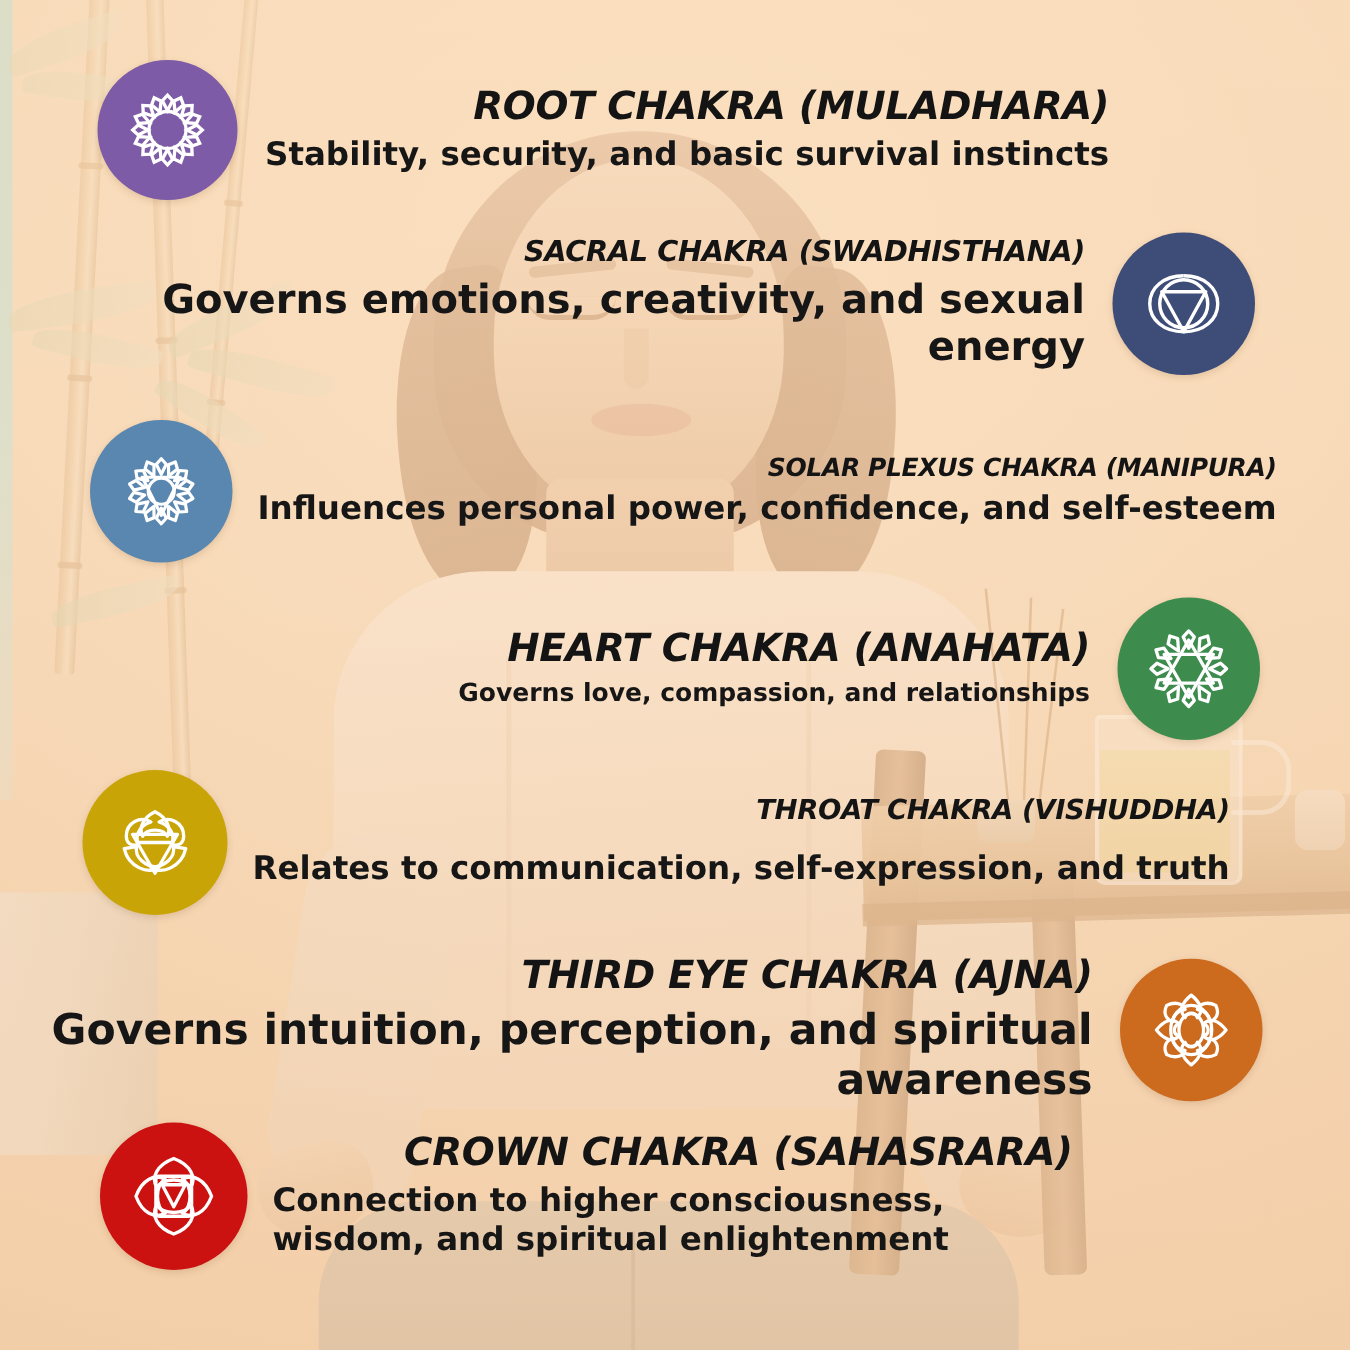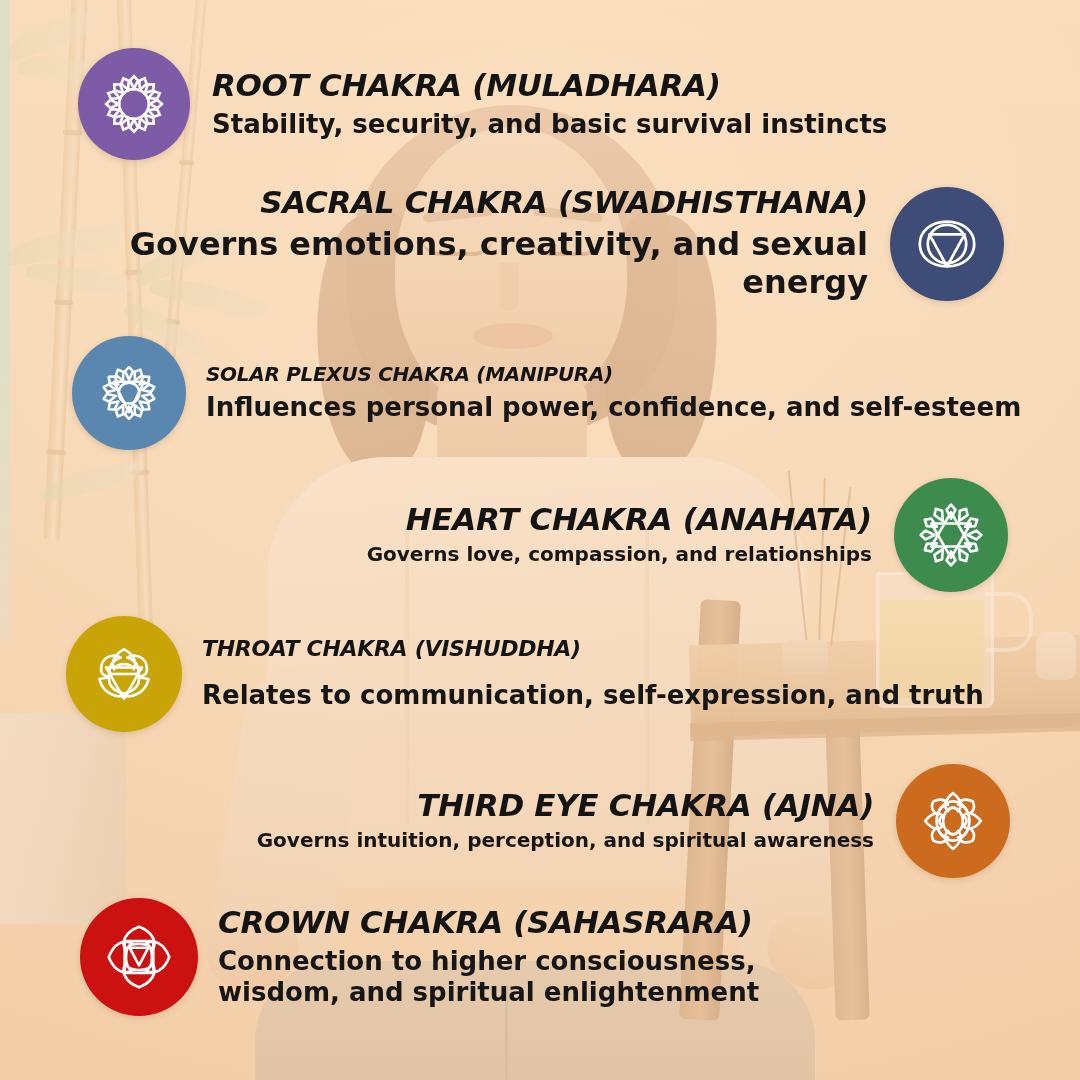--- a/index.html
+++ b/index.html
@@ -175,21 +175,21 @@
     font-weight:700;font-style:italic;
     color:#141414;letter-spacing:-0.3px;
     white-space:nowrap;line-height:1.06;
   }
   .desc{
     font-family:"DejaVu Sans", sans-serif;
     font-weight:600;color:#161616;
     line-height:1.18;
   }
   .texts.r{align-items:flex-end;text-align:right;}
-  .texts.l{align-items:flex-start;text-align:left;}
+  .texts.l{align-items:flex-end;text-align:left;}
 </style>
 </head>
 <body>
 
 <div id="stage">
 
   <div class="bg">
     <div class="wall"></div>
     <div class="teal-edge"></div>
 
@@ -285,21 +285,21 @@
         </svg>
       </div>
       <div class="texts l" style="margin-left:22px;">
         <div class="title" style="font-size:31px;">ROOT CHAKRA (MULADHARA)</div>
         <div class="desc" style="font-size:26px;margin-top:7px;">Stability, security, and basic survival instincts</div>
       </div>
     </div>
 
     <div class="row right" style="right:76px;top:186px;">
       <div class="texts r" style="margin-right:22px;">
-        <div class="title" style="font-size:31px;">SACRAL CHAKRA (SWADHISTHANA)</div>
+        <div class="title" style="font-size:23px;">SACRAL CHAKRA (SWADHISTHANA)</div>
         <div class="desc" style="font-size:32px;margin-top:7px;">Governs emotions, creativity, and sexual energy</div>
       </div>
       <div class="badge" id="b1" style="width: 114px; height: 114px; background: rgb(62, 76, 120);">
         <svg width="80" height="80" viewBox="0 0 100 100">
           <g fill="none" stroke="#ffffff" stroke-width="3.4" stroke-linejoin="round">
             <path d="M50 22 C30 22 16 34 16 50 C16 66 30 78 50 78"></path>
             <path d="M50 22 C70 22 84 34 84 50 C84 66 70 78 50 78"></path>
             <circle cx="50" cy="50" r="24"></circle>
             <path d="M28 38 L72 38 L50 78 Z"></path>
           </g>
@@ -383,21 +383,21 @@
       </div>
       <div class="texts l" style="margin-left:20px;">
         <div class="title" style="font-size:22px;">THROAT CHAKRA (VISHUDDHA)</div>
         <div class="desc" style="font-size:26px;margin-top:20px;">Relates to communication, self-expression, and truth</div>
       </div>
     </div>
 
     <div class="row right" style="right:70px;top:764px;">
       <div class="texts r" style="margin-right:22px;">
         <div class="title" style="font-size:31px;">THIRD EYE CHAKRA (AJNA)</div>
-        <div class="desc" style="font-size:20px;margin-top:7px;">Governs intuition, perception, and spiritual awareness</div>
+        <div class="desc" style="font-size:34px;margin-top:7px;">Governs intuition, perception, and spiritual awareness</div>
       </div>
       <div class="badge" id="b5" style="width: 114px; height: 114px; background: rgb(204, 106, 30);">
         <svg width="82" height="82" viewBox="0 0 100 100">
           <g fill="none" stroke="#ffffff" stroke-width="3.2" stroke-linejoin="round">
             <path d="M50 16 C40 24 38 32 44 38 C46 32 54 32 56 38 C62 32 60 24 50 16 Z"></path>
             <path d="M50 84 C40 76 38 68 44 62 C46 68 54 68 56 62 C62 68 60 76 50 84 Z"></path>
             <path d="M16 50 C24 40 32 38 38 44 C32 46 32 54 38 56 C32 62 24 60 16 50 Z"></path>
             <path d="M84 50 C76 40 68 38 62 44 C68 46 68 54 62 56 C68 62 76 60 84 50 Z"></path>
             <path d="M26 26 C34 22 42 24 44 30 C38 30 32 36 32 42 C26 40 22 34 26 26 Z"></path>
             <path d="M74 26 C66 22 58 24 56 30 C62 30 68 36 68 42 C74 40 78 34 74 26 Z"></path>

